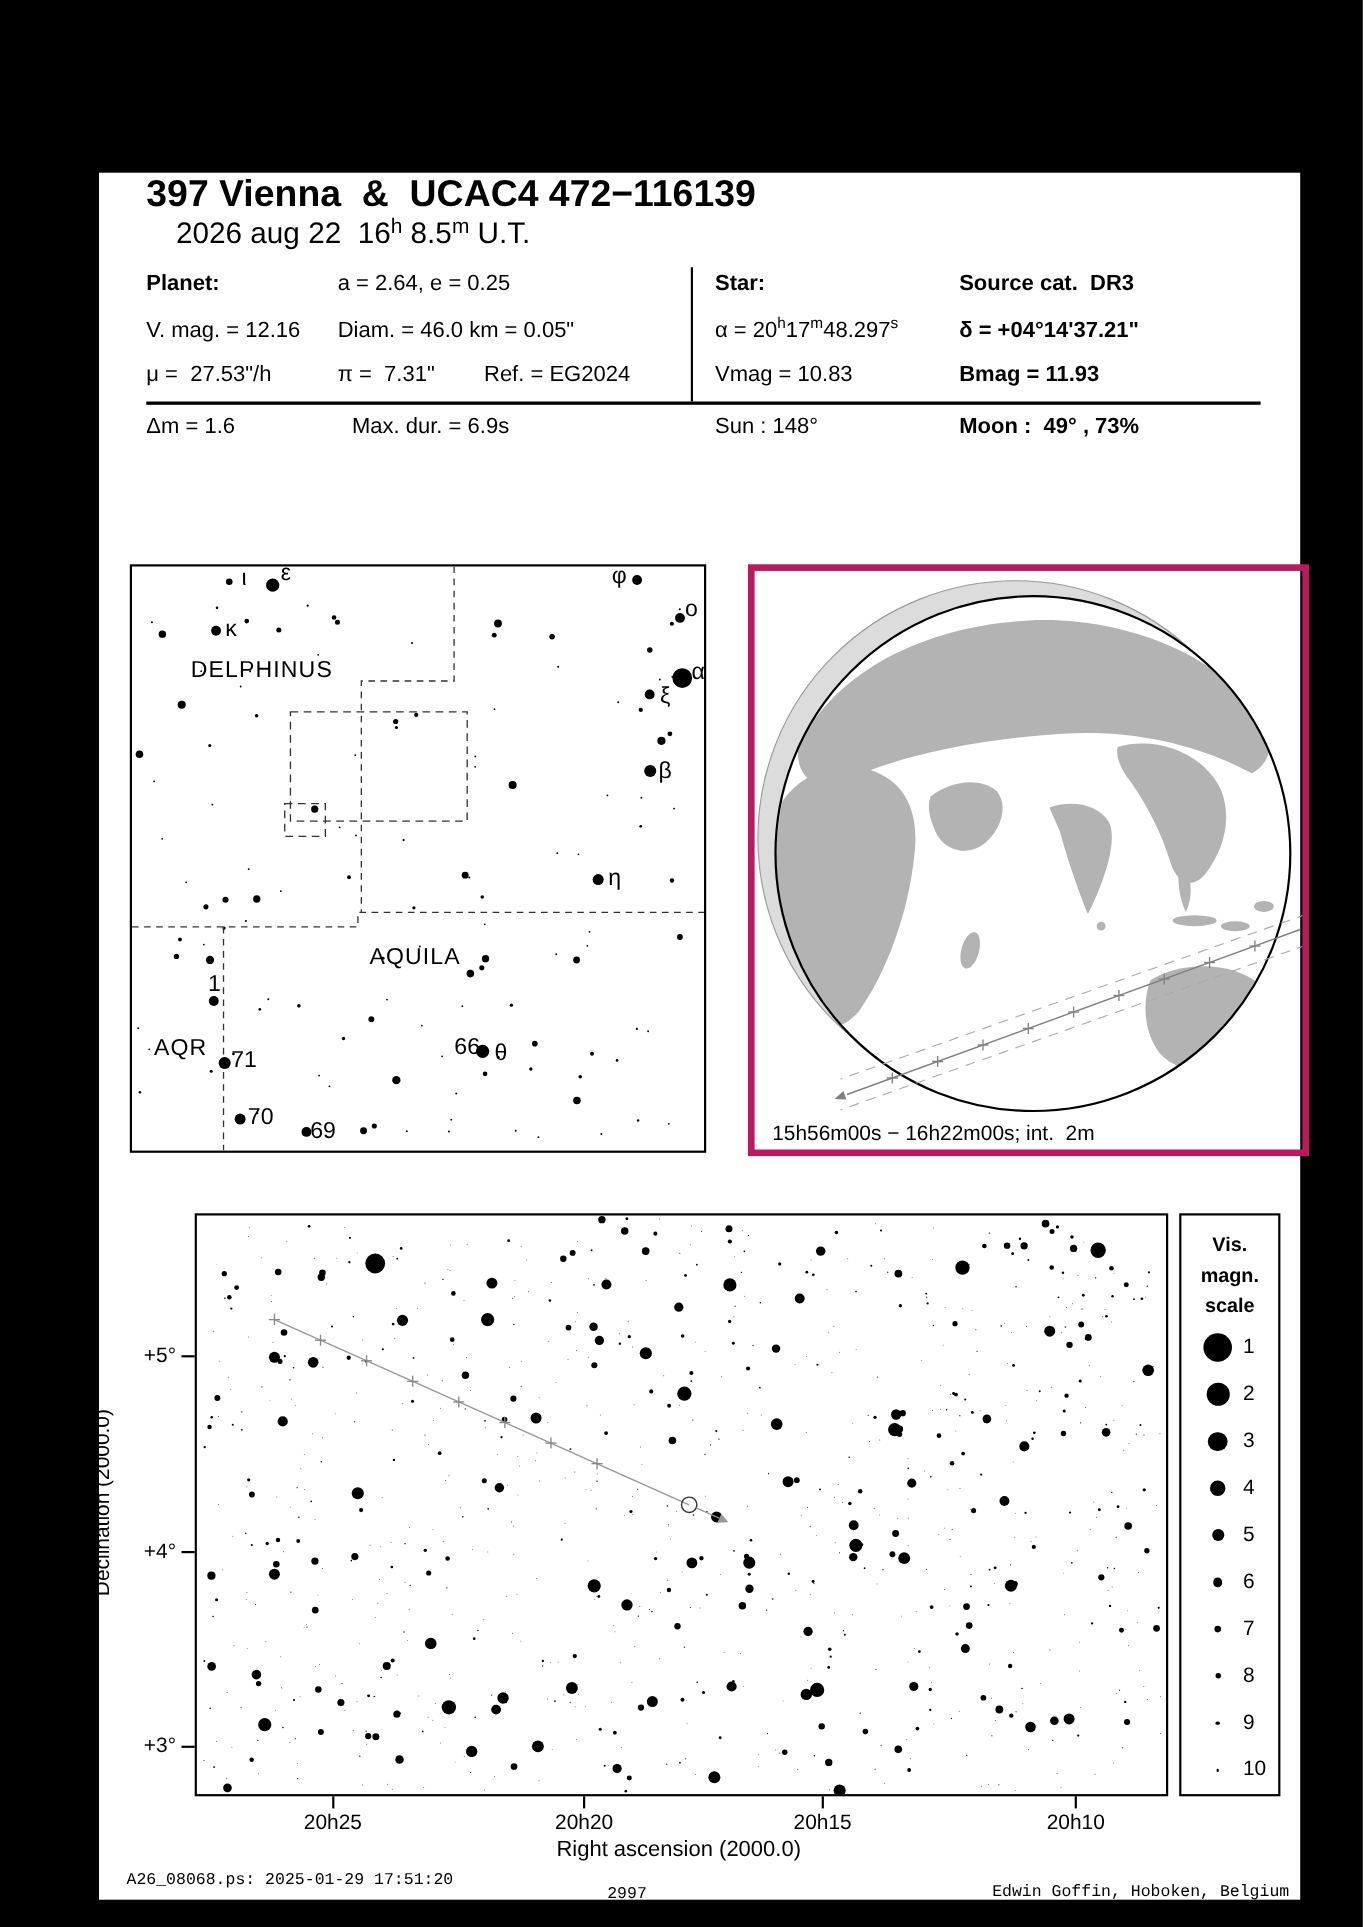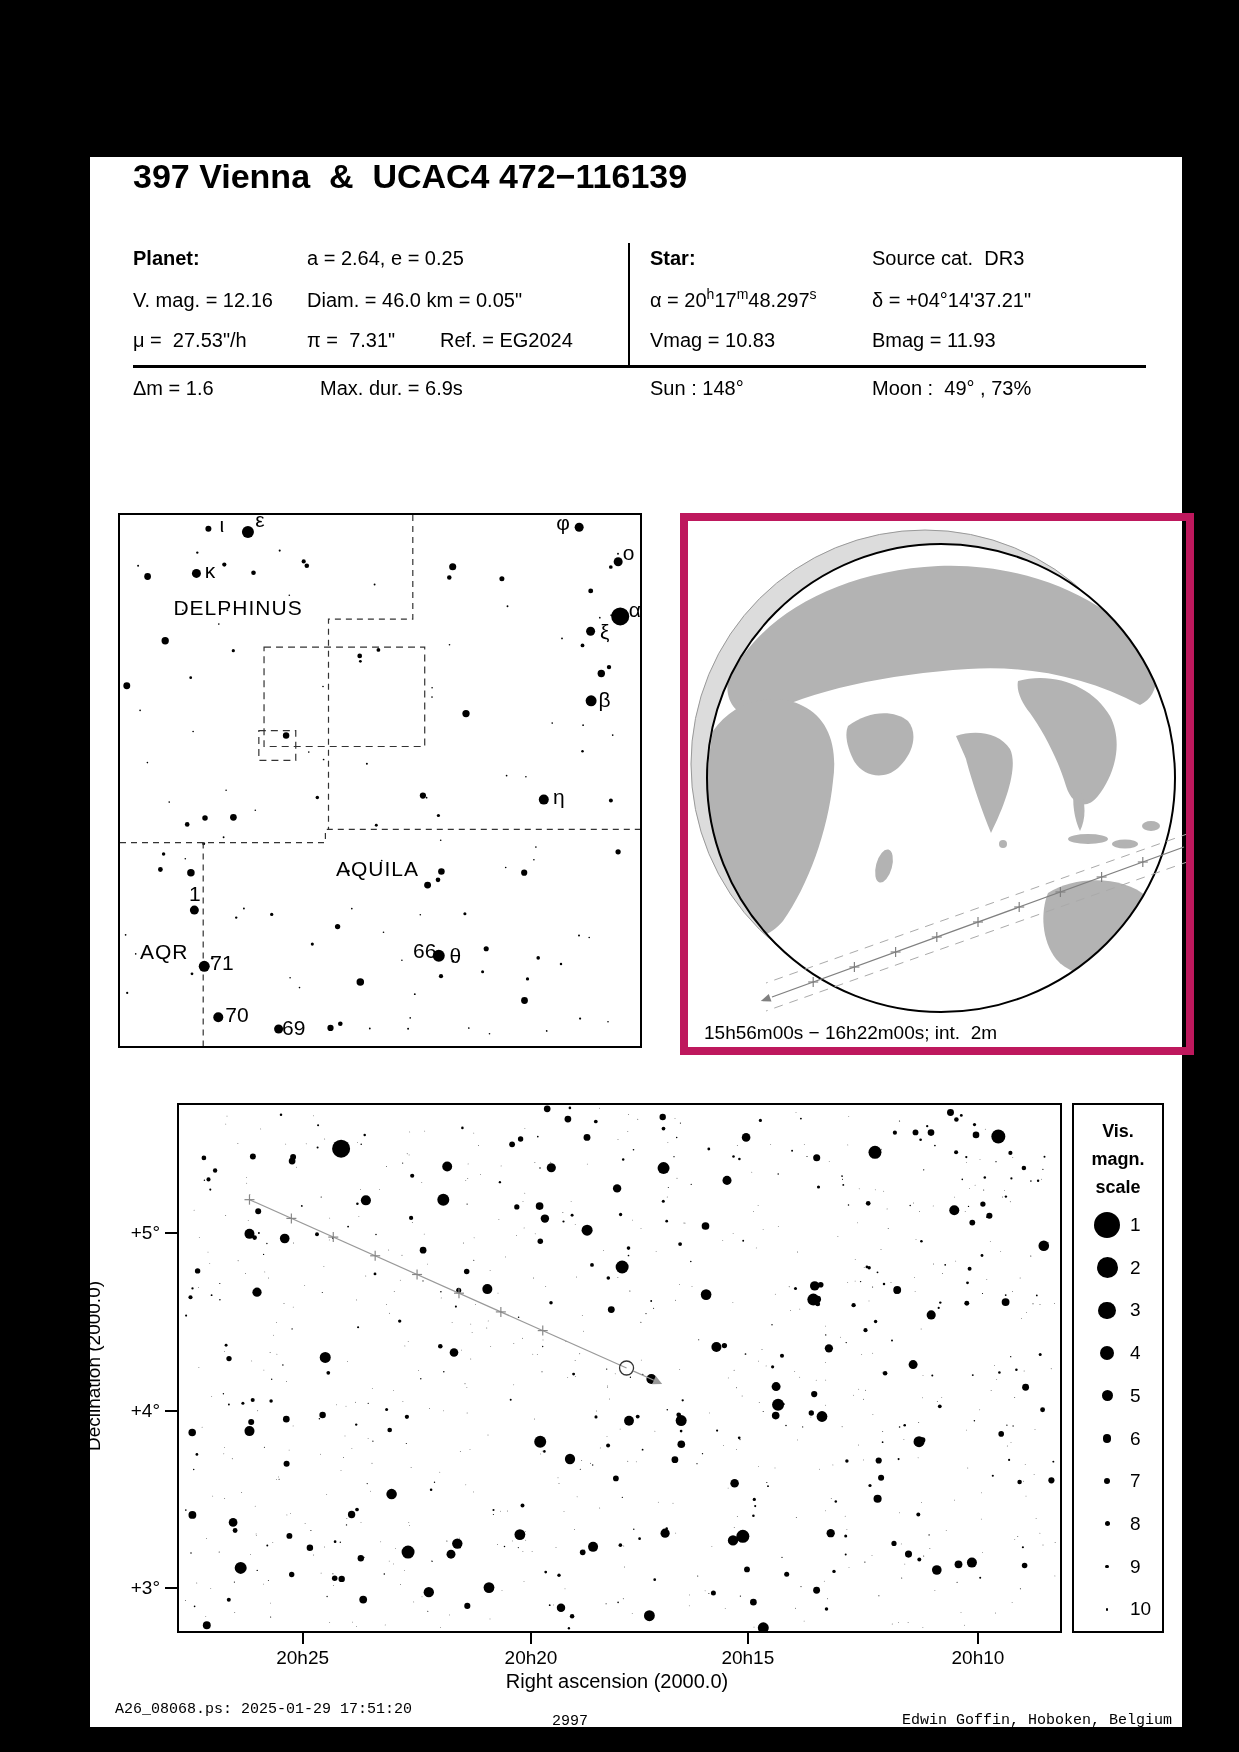--- a/index.html
+++ b/index.html
@@ -6,25 +6,25 @@
   .screen{position:relative;width:1239px;height:1752px;background:#000;overflow:hidden;}
   .page{position:absolute;left:90px;top:157px;width:1092px;height:1570px;background:#fff;color:#000;
         font-family:"Liberation Sans",sans-serif;}
   .title{position:absolute;left:43px;top:0px;font-size:34px;font-weight:bold;white-space:pre;}
   .subtitle{position:absolute;left:70px;top:40px;font-size:27px;white-space:pre;}
   .sup{font-size:19px;position:relative;top:-9px;}
   .sup2{font-size:14px;position:relative;top:-8px;}
   .cell{position:absolute;font-size:20px;white-space:pre;}
   .bold{font-weight:bold;}
   .r1{top:90px;} .r2{top:132px;} .r3{top:172px;} .r4{top:220px;}
-  .c1{left:43px;} .c2{left:217px;} .c2b{left:230px;} .c3{left:350px;} .c4{left:560px;} .c5{left:782px;}
+  .c1{left:43px;} .c2{left:217px;} .c2b{left:230px;} .c3{left:350px;} .c4{left:560px;} .c5{left:782px;font-weight:bold;}
   .vdivider{position:absolute;left:538px;top:86px;width:2px;height:122px;background:#000;}
   .hrule{position:absolute;left:43px;top:208px;width:1013px;height:3px;background:#000;}
   .finder{position:absolute;left:28px;top:356px;width:520px;height:531px;border:2px solid #000;}
-  .globe{position:absolute;left:590px;top:356px;width:498px;height:526px;border:8px solid #be185d;}
+  .globe{position:absolute;left:590px;top:356px;width:498px;height:526px;border:6px solid #be185d;}
   .globe-caption{position:absolute;left:16px;bottom:3px;font-size:19px;white-space:pre;background:#fff;}
   .plot{position:absolute;left:87px;top:946px;width:881px;height:526px;border:2px solid #000;}
   .legend{position:absolute;left:982px;top:946px;width:88px;height:526px;border:2px solid #000;}
   .legend-title{position:absolute;top:12px;left:0;width:100%;text-align:center;font-size:18px;font-weight:bold;line-height:28px;}
   .legend-row{position:absolute;left:0;width:100%;}
   .legend-dot{position:absolute;border-radius:50%;background:#000;}
   .legend-num{position:absolute;left:56px;font-size:19px;}
   .xtick{position:absolute;width:2px;height:11px;background:#000;top:1476px;}
   .xtick-label{position:absolute;top:1490px;font-size:19px;transform:translateX(-50%);white-space:nowrap;}
   .ytick{position:absolute;height:2px;width:12px;background:#000;left:75px;}
@@ -39,20 +39,21 @@
   svg text{font-family:"Liberation Sans",sans-serif;}
 </style>
 </head>
 <body>
 
 <div class="screen">
   <div class="page">
 
     <div class="title">397 Vienna  &amp;  UCAC4 472−116139</div>
 
+    <div class="subtitle"><span>2026 aug 22  16</span><span class="sup">h</span><span> 8.5</span><span class="sup">m</span><span> U.T.</span></div>
 
     <div class="cell bold r1 c1">Planet:</div>
     <div class="cell r1 c2">a = 2.64, e = 0.25</div>
     <div class="cell bold r1 c4">Star:</div>
     <div class="cell r1 c5">Source cat.  DR3</div>
 
     <div class="cell r2 c1">V. mag. = 12.16</div>
     <div class="cell r2 c2">Diam. = 46.0 km = 0.05"</div>
     <div class="cell r2 c4"><span>α = 20</span><span class="sup2">h</span><span>17</span><span class="sup2">m</span><span>48.297</span><span class="sup2">s</span></div>
     <div class="cell r2 c5">δ = +04°14'37.21"</div>

